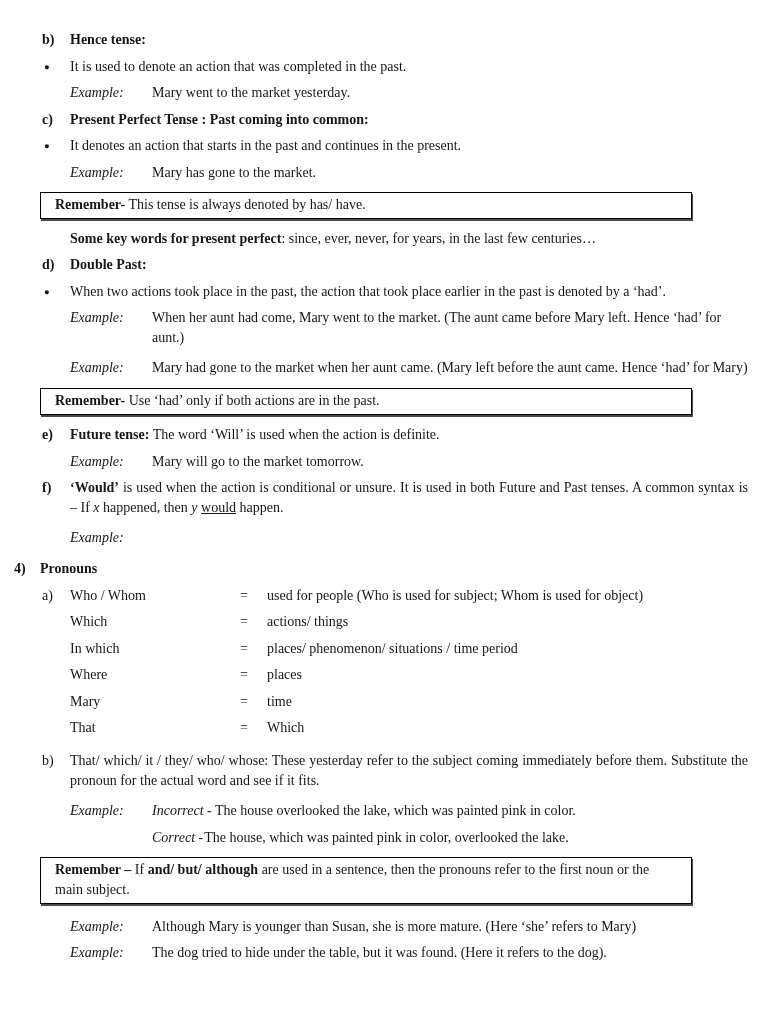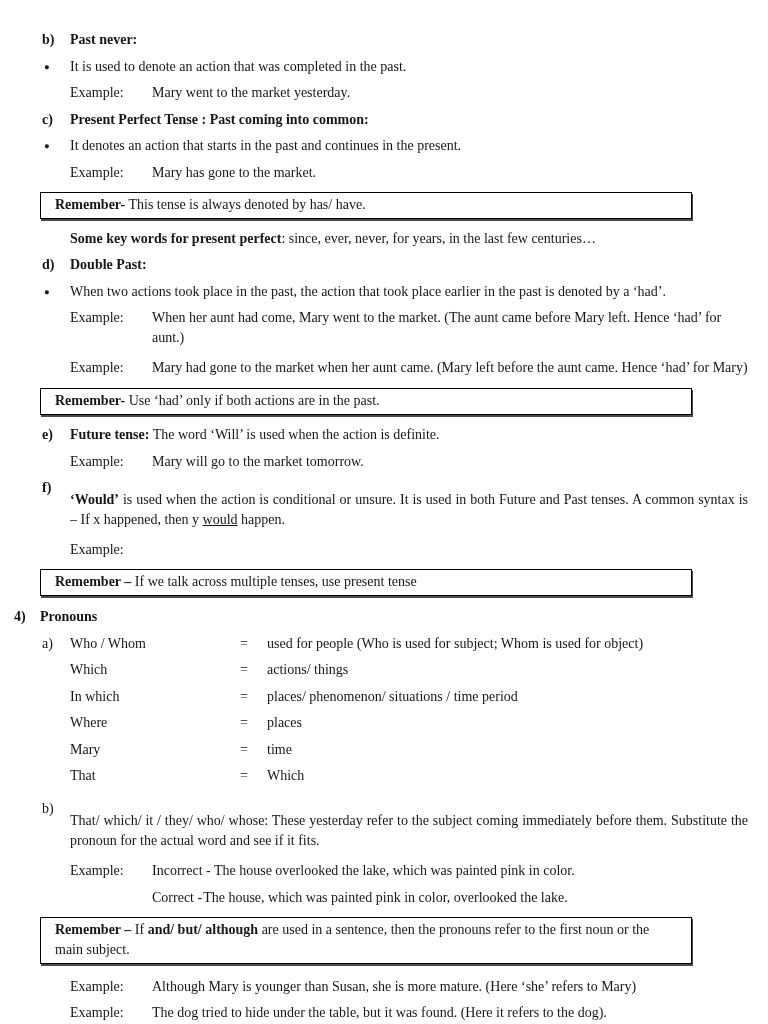--- a/index.html
+++ b/index.html
@@ -6,55 +6,55 @@
   html,body { background:#ffffff; }
   body { width:768px; height:1024px; overflow:hidden; }
   .page {
     width:768px; height:1024px;
     padding:30px 20px 0 14px;
     font-family:"Liberation Serif", serif;
     font-size:14px; line-height:20px;
     color:#161616; background:#ffffff;
   }
   .bold { font-weight:bold; }
-  .italic { }
+  .italic { font-style:italic; }
   .underline { text-decoration:underline; }
   .row { display:flex; margin-bottom:6.5px; }
   .col-num    { flex:none; width:28px; }
   .col-bullet { flex:none; width:26px; font-size:9.5px; line-height:20px; }
   .col-ex     { flex:none; width:82px; }
   .col-term   { flex:none; width:170px; }
   .col-eq     { flex:none; width:27px; }
   .col-def    { flex:1; }
   .ind-item   { margin-left:28px; }   
   .ind-bullet { margin-left:30px; }   
   .ind-ex     { margin-left:56px; }   
   .ptext { flex:1; }
-  .just .ptext { text-align:justify;margin-top:12px; }
+  .just .ptext { text-align:justify; }
   .wrapblock { margin-bottom:10px; }
   .remember {
     margin:9px 0 10px 26px;
     width:652px;
     border:1.5px solid #000;
     box-shadow:1px 2px 0 #4a4a4a;
     padding:2px 24px 3px 14px;
   }
   .secrow { margin-top:11px; }
   .sec-num { flex:none; width:26px; }
   .gap-lg { margin-top:13px; }
   .correct-label { margin-right:1px; }
 </style>
 </head>
 <body>
 
 <div class="page">
 
   <div class="row ind-item">
     <span class="col-num bold">b)</span>
-    <span class="ptext bold">Past never:</span>
+    <span class="ptext bold">Hence tense:</span>
   </div>
   <div class="row ind-bullet">
     <span class="col-bullet">●</span>
     <span class="ptext">It is used to denote an action that was completed in the past.</span>
   </div>
   <div class="row ind-ex">
     <span class="col-ex italic">Example:</span>
     <span class="ptext">Mary went to the market yesterday.</span>
   </div>
 
@@ -110,23 +110,20 @@
   </div>
 
   <div class="row ind-item just wrapblock">
     <span class="col-num bold">f)</span>
     <span class="ptext"><span class="bold">‘Would’</span><span> is used when the action is conditional or unsure. It is used in both Future and Past tenses. A common syntax is – If </span><span class="italic">x</span><span> happened, then </span><span class="italic">y</span> <span class="underline">would</span><span> happen.</span></span>
   </div>
   <div class="row ind-ex">
     <span class="col-ex italic">Example:</span>
   </div>
 
-  <div class="remember">
-    <span class="bold">Remember –</span><span> If we talk across multiple tenses, use present tense</span>
-  </div>
 
   <div class="row secrow">
     <span class="sec-num bold">4)</span>
     <span class="ptext bold">Pronouns</span>
   </div>
 
   <div class="row ind-item">
     <span class="col-num">a)</span>
     <span class="col-term">Who / Whom</span>
     <span class="col-eq">=</span>

